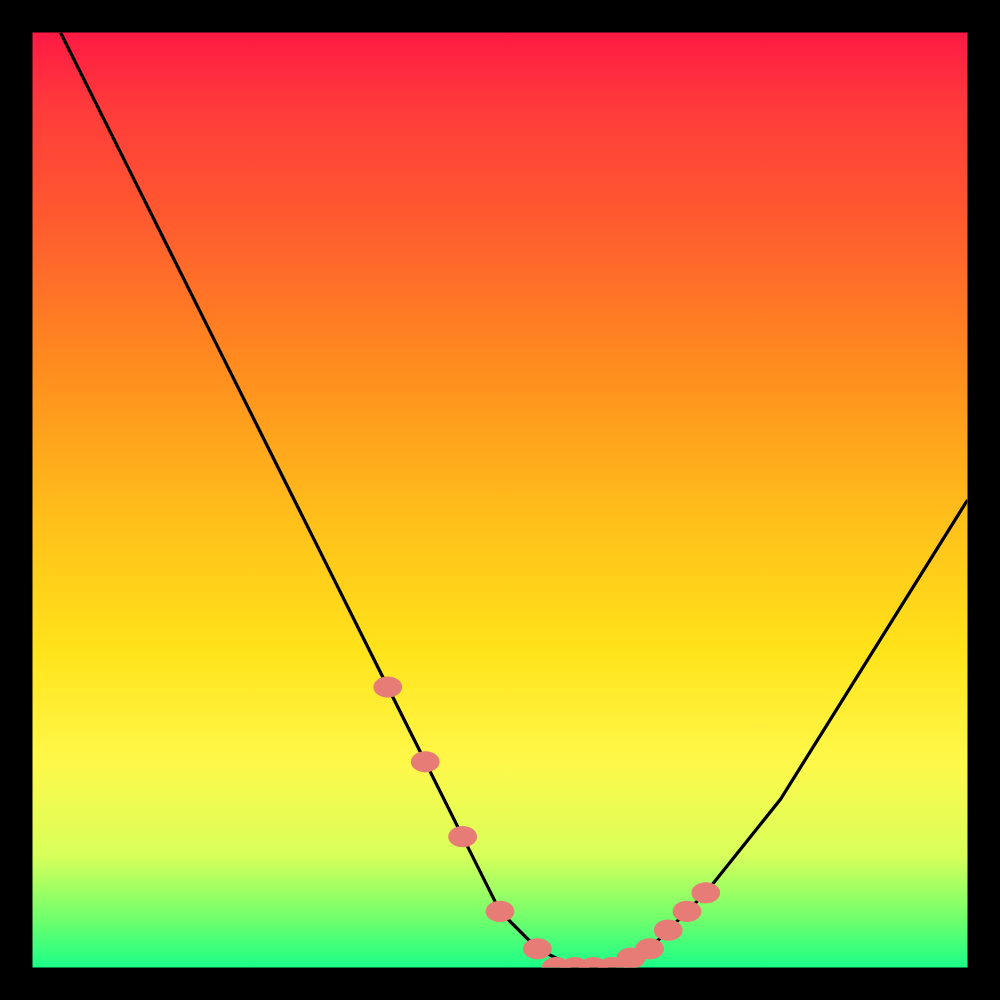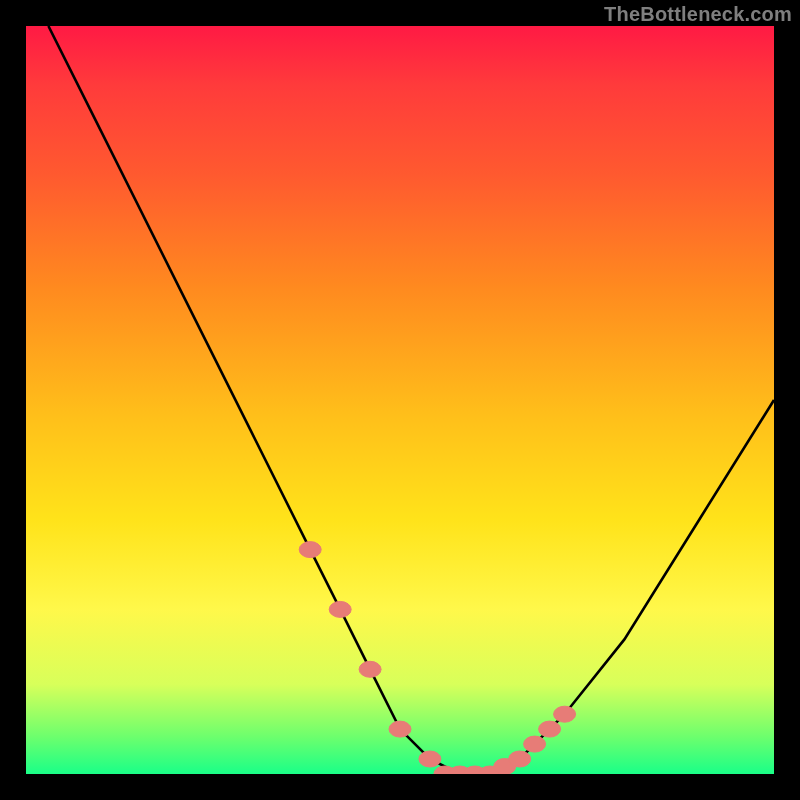--- a/index.html
+++ b/index.html
@@ -72,14 +72,13 @@
         <ellipse cx="448.8" cy="748.0" rx="11" ry="8" fill="#e77c77" stroke="#e77c77" stroke-width="1"></ellipse>
         <ellipse cx="463.8" cy="748.0" rx="11" ry="8" fill="#e77c77" stroke="#e77c77" stroke-width="1"></ellipse>
         <ellipse cx="478.7" cy="740.5" rx="11" ry="8" fill="#e77c77" stroke="#e77c77" stroke-width="1"></ellipse>
         <ellipse cx="493.7" cy="733.0" rx="11" ry="8" fill="#e77c77" stroke="#e77c77" stroke-width="1"></ellipse>
         <ellipse cx="508.6" cy="718.1" rx="11" ry="8" fill="#e77c77" stroke="#e77c77" stroke-width="1"></ellipse>
         <ellipse cx="523.6" cy="703.1" rx="11" ry="8" fill="#e77c77" stroke="#e77c77" stroke-width="1"></ellipse>
         <ellipse cx="538.6" cy="688.2" rx="11" ry="8" fill="#e77c77" stroke="#e77c77" stroke-width="1"></ellipse>
       </g>
   </svg>
 
-  <div class="watermark">TheBottleneck.com</div>
 </div>
 
 </body></html>

